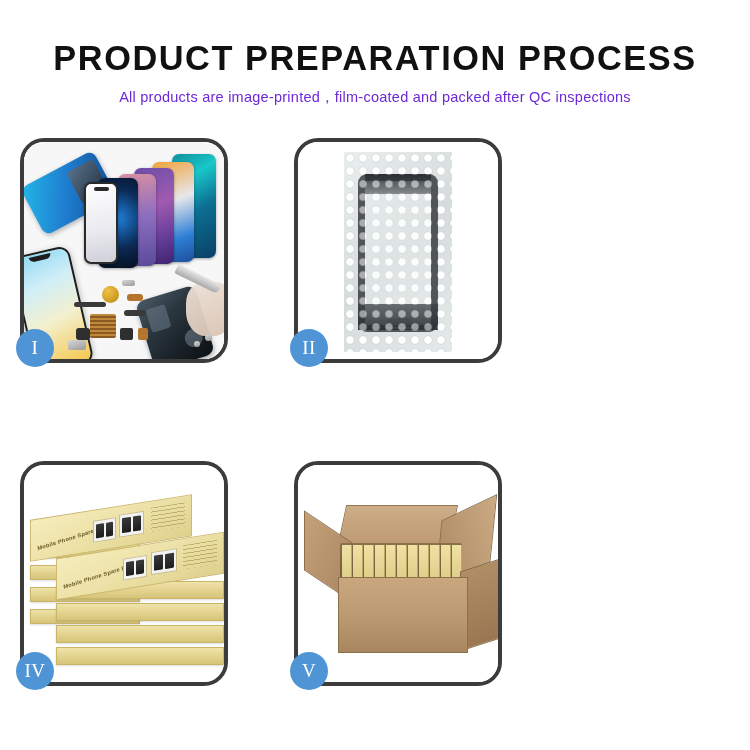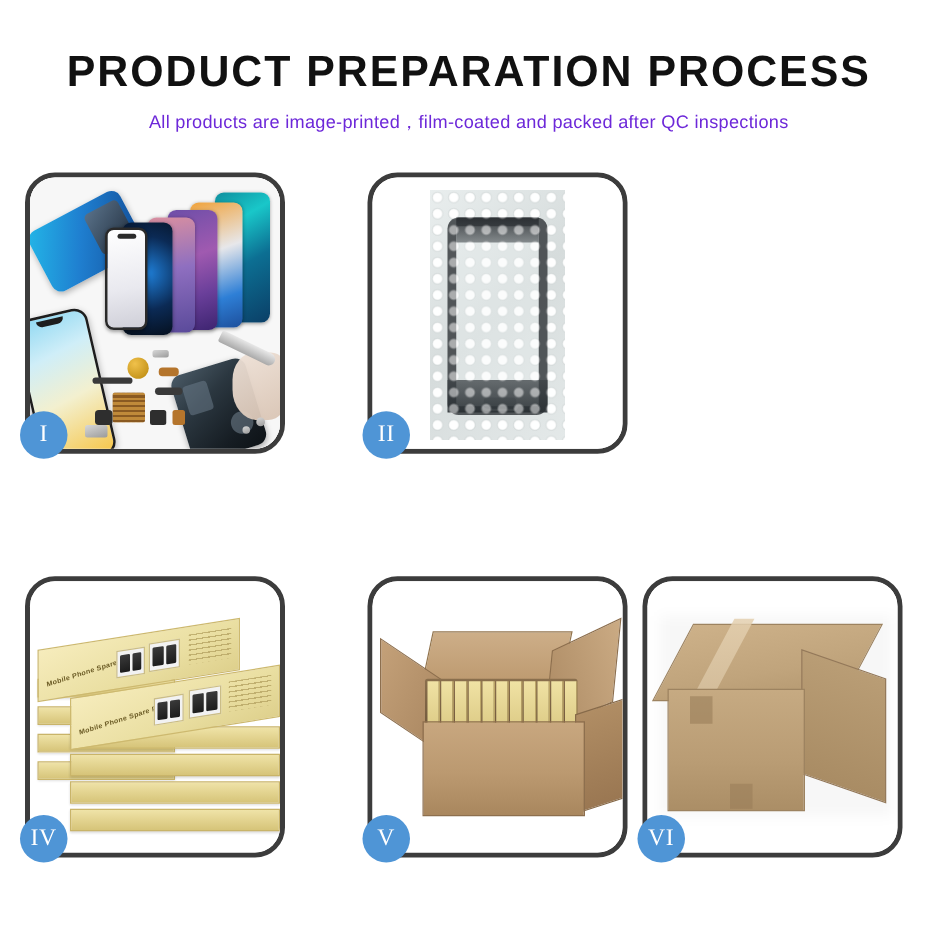--- a/index.html
+++ b/index.html
@@ -507,26 +507,14 @@
           <i style="left:90px;"></i>
         <i style="left:101px;"></i>
           <i style="left:112px;"></i>
       </div>
       <div class="v-side"></div>
       <div class="v-front"></div>
     </div>
     <div class="badge">V</div>
   </div>
 
-  <div class="panel col3 row2">
-    <div class="panel-inner">
-      <div class="vi-shadow"></div>
-      <div class="vi-top"></div>
-      <div class="vi-tape"></div>
-      <div class="vi-side"></div>
-      <div class="vi-front"></div>
-      <div class="vi-tab1"></div>
-      <div class="vi-tab2"></div>
-    </div>
-    <div class="badge">VI</div>
-  </div>
 
 </div>
 
 </body></html>

